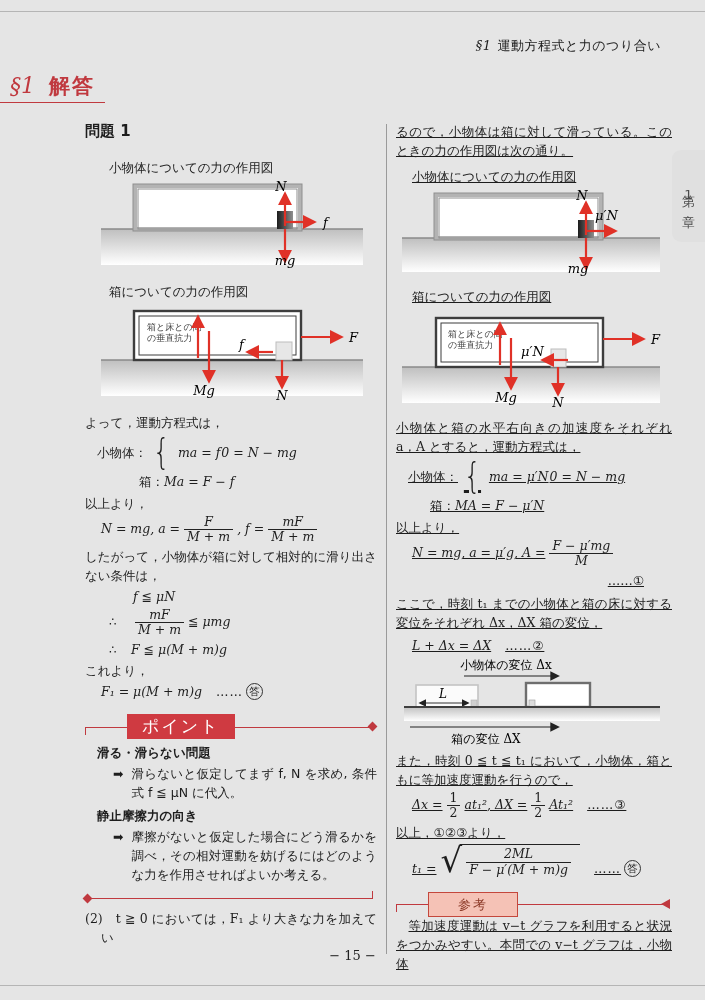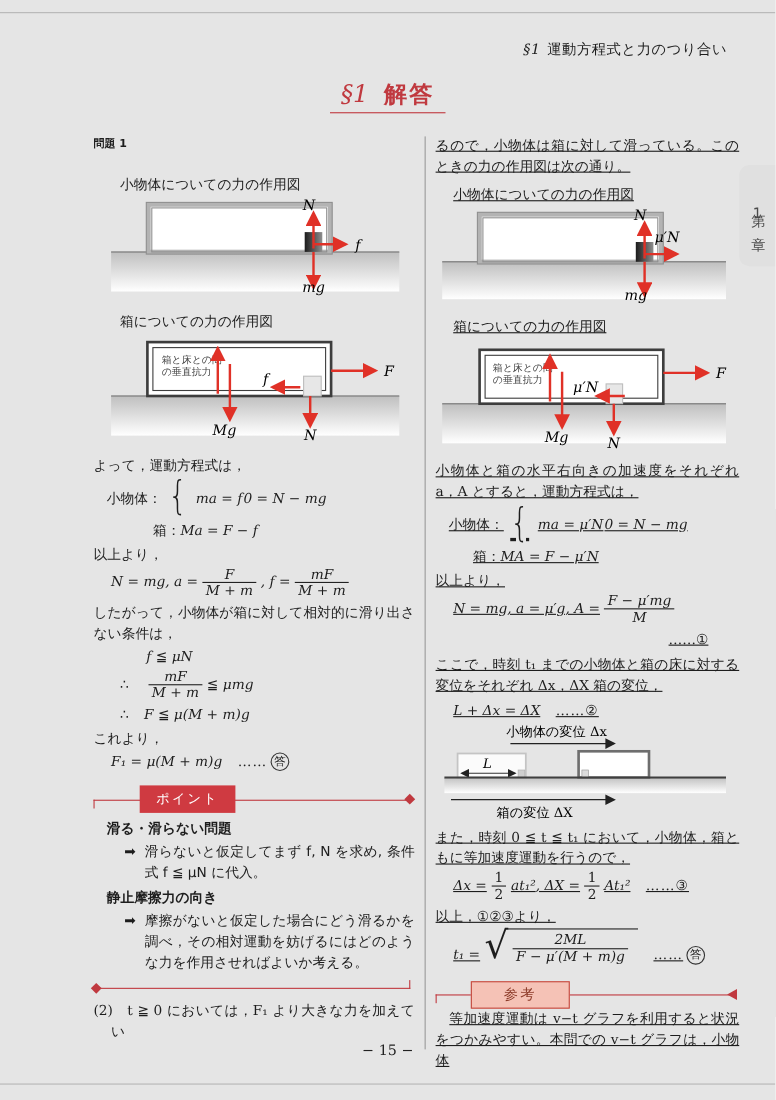--- a/index.html
+++ b/index.html
@@ -5,32 +5,32 @@
   html,body{margin:0;padding:0;}
   body{width:705px;height:1000px;background:#fdfdfd;overflow:hidden;
        font-family:"DejaVu Serif","DejaVu Sans","Liberation Serif",serif;
        color:#1d1d1d;font-size:12.5px;line-height:19px;}
   .page{position:relative;width:705px;height:1000px;background:#e5e5e5;overflow:hidden;}
   .hline{position:absolute;left:0;right:0;border-top:1px solid #b5b5b5;}
   .gothic{font-family:"DejaVu Sans","Liberation Sans",sans-serif;}
   .m{font-style:italic;}
   .header{position:absolute;top:36px;right:44px;font-size:13px;letter-spacing:.5px;}
   .header .sec{font-style:italic;font-family:"DejaVu Serif",serif;margin-right:6px;}
-  .title{position:absolute;top:76px;left:0;right:0;text-align:center;}
+  .title{position:absolute;top:76px;left:0;right:0;text-align:left;}
   .title .in{display:inline-block;color:#c0393f;border-bottom:1.5px solid #c0393f;padding:0 10px 4px;}
   .title .sec{font-style:italic;font-size:22px;margin-right:14px;}
   .title .tx{font-size:21px;font-weight:bold;letter-spacing:2px;}
   .chaptab{position:absolute;right:0;top:150px;width:33px;height:92px;background:#e0e0e0;
            border-radius:9px 0 0 9px;display:flex;align-items:center;justify-content:center;
            color:#4a4a4a;font-size:13px;writing-mode:vertical-rl;text-orientation:upright;letter-spacing:3px;}
   .divider{position:absolute;left:386px;top:124px;height:830px;border-left:1px solid #9a9a9a;}
   .col{position:absolute;top:122px;}
   .col-left{left:85px;width:292px;}
   .col-right{left:396px;width:276px;text-decoration:underline;}
-  .problem{font-weight:bold;font-size:10px;margin-bottom:17px;}
+  .problem{font-weight:bold;font-size:15px;margin-bottom:17px;}
   .para{text-align:justify;}
   .hang{padding-left:16px;text-indent:-16px;}
   .cap{margin:7px 0 2px 24px;}
   .figsvg{display:block;}
   .eqline{margin:2px 0 2px 16px;white-space:nowrap;}
   .sys{display:flex;align-items:center;margin:2px 0 2px 12px;}
   .sys .brace{font-family:"DejaVu Sans",sans-serif;font-size:36px;font-weight:200;
               line-height:1;margin:0 5px 0 3px;transform:scaleX(.75);}
   .syseqs{display:flex;flex-direction:row;gap:1px;}
   .frac{display:inline-block;vertical-align:middle;text-align:center;line-height:1.15;margin:0 4px;}
@@ -41,21 +41,21 @@
   .ansmark{display:inline-block;font-style:normal;border:1px solid #333;border-radius:50%;
            width:15px;height:15px;line-height:15px;text-align:center;font-size:10.5px;vertical-align:1px;}
   .sqrt{display:inline-flex;align-items:center;margin-left:4px;}
   .sqrt .rad{font-style:normal;font-size:34px;line-height:1;transform:translateY(-1px);}
   .sqrt .under{display:inline-block;border-top:1.2px solid #222;padding:2px 5px 0 2px;margin-left:-2px;}
   .pbox{position:relative;margin:26px 0 10px 0;padding:12px 0 12px 12px;}
   .rule{position:absolute;left:0;right:4px;height:0;border-top:1.5px solid #c0393f;}
   .rule.t{top:0;} .rule.b{bottom:0;}
   .corner{position:absolute;width:0;height:8px;border-left:1.5px solid #c0393f;}
   .dia{position:absolute;width:7px;height:7px;background:#c0393f;transform:rotate(45deg);}
-  .plabel{position:absolute;top:-13px;left:42px;background:#cf3a41;color:#fff;font-size:12px;
+  .plabel{position:absolute;top:-13px;left:42px;background:#cf3a41;color:#fff;font-size:17px;
           padding:3px 15px;letter-spacing:2px;}
   .ph{font-weight:bold;font-size:12.5px;margin:4px 0 2px;}
   .pb{display:flex;gap:8px;padding-left:16px;margin-bottom:3px;}
   .pb .ar{flex:0 0 auto;font-style:normal;}
   .pb .tx{flex:1;text-align:justify;}
   .refbox{position:relative;margin-top:26px;padding:12px 0 0 0;}
   .rlabel{position:absolute;top:-12px;left:32px;background:#f5c2b6;border:1px solid #c4473c;
           color:#8c3a28;font-size:13px;padding:2px 29px;letter-spacing:2px;}
   .tri{position:absolute;right:2px;top:-4.2px;width:0;height:0;border-top:5px solid transparent;
        border-bottom:5px solid transparent;border-right:9px solid #c0393f;}

